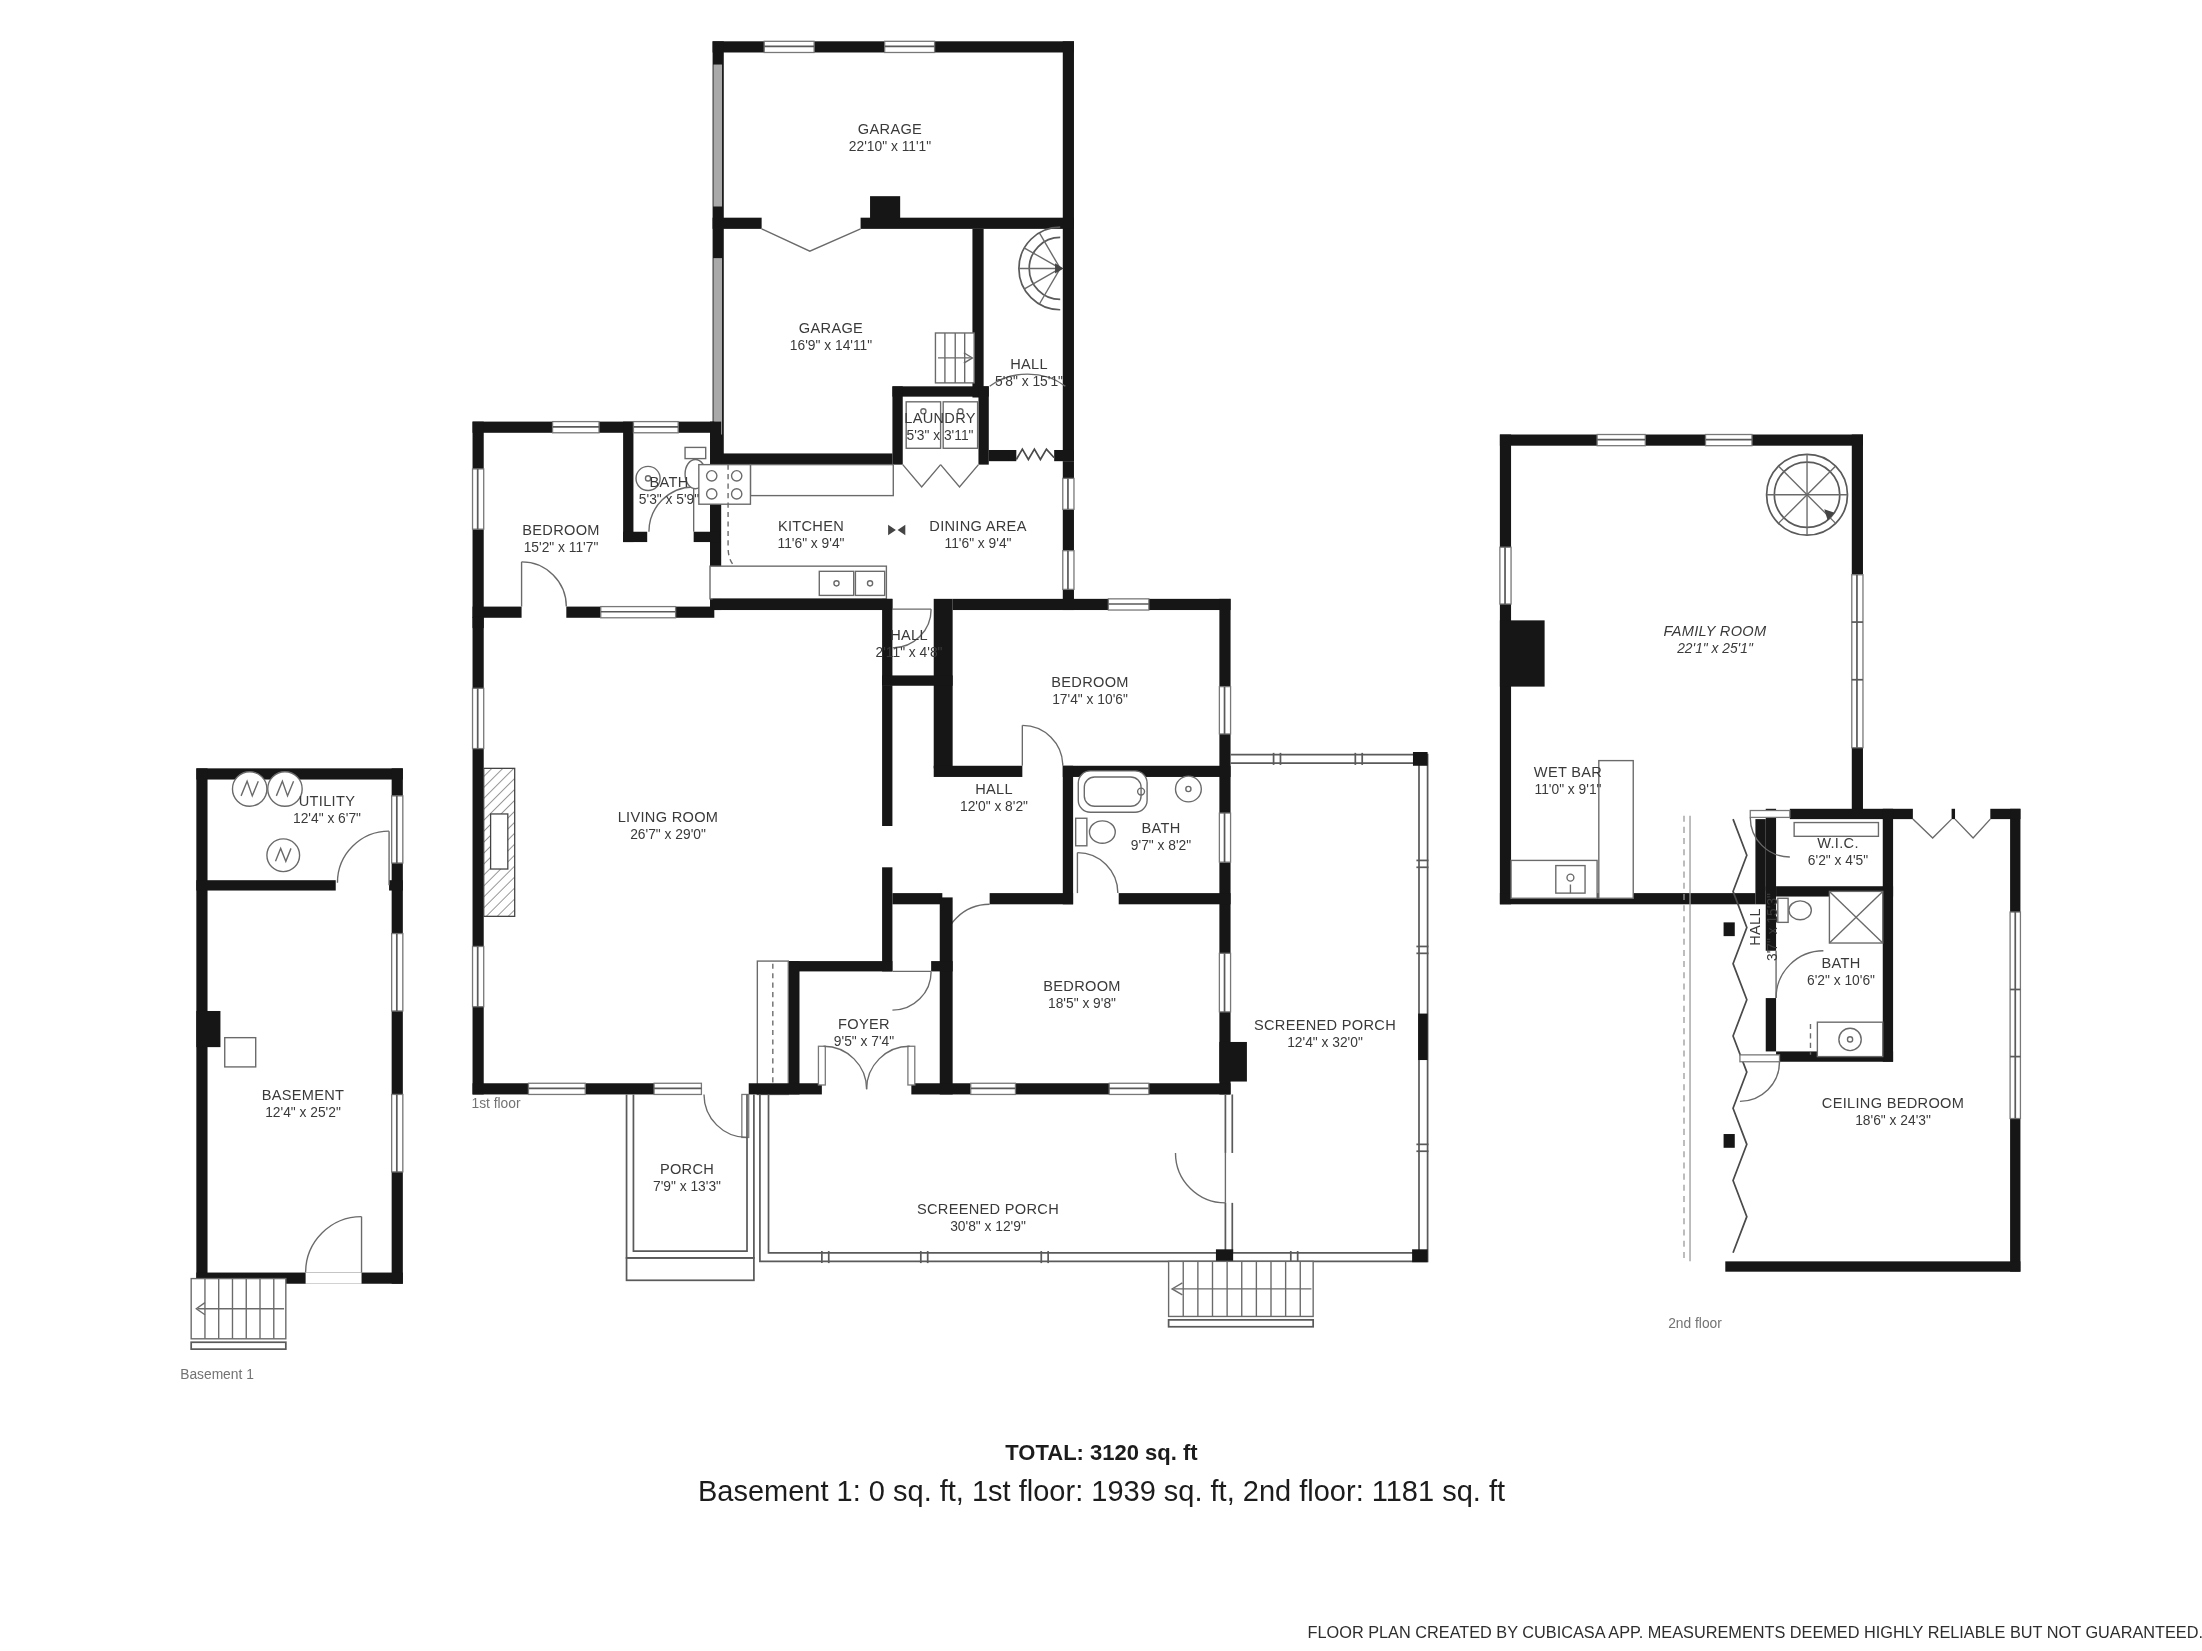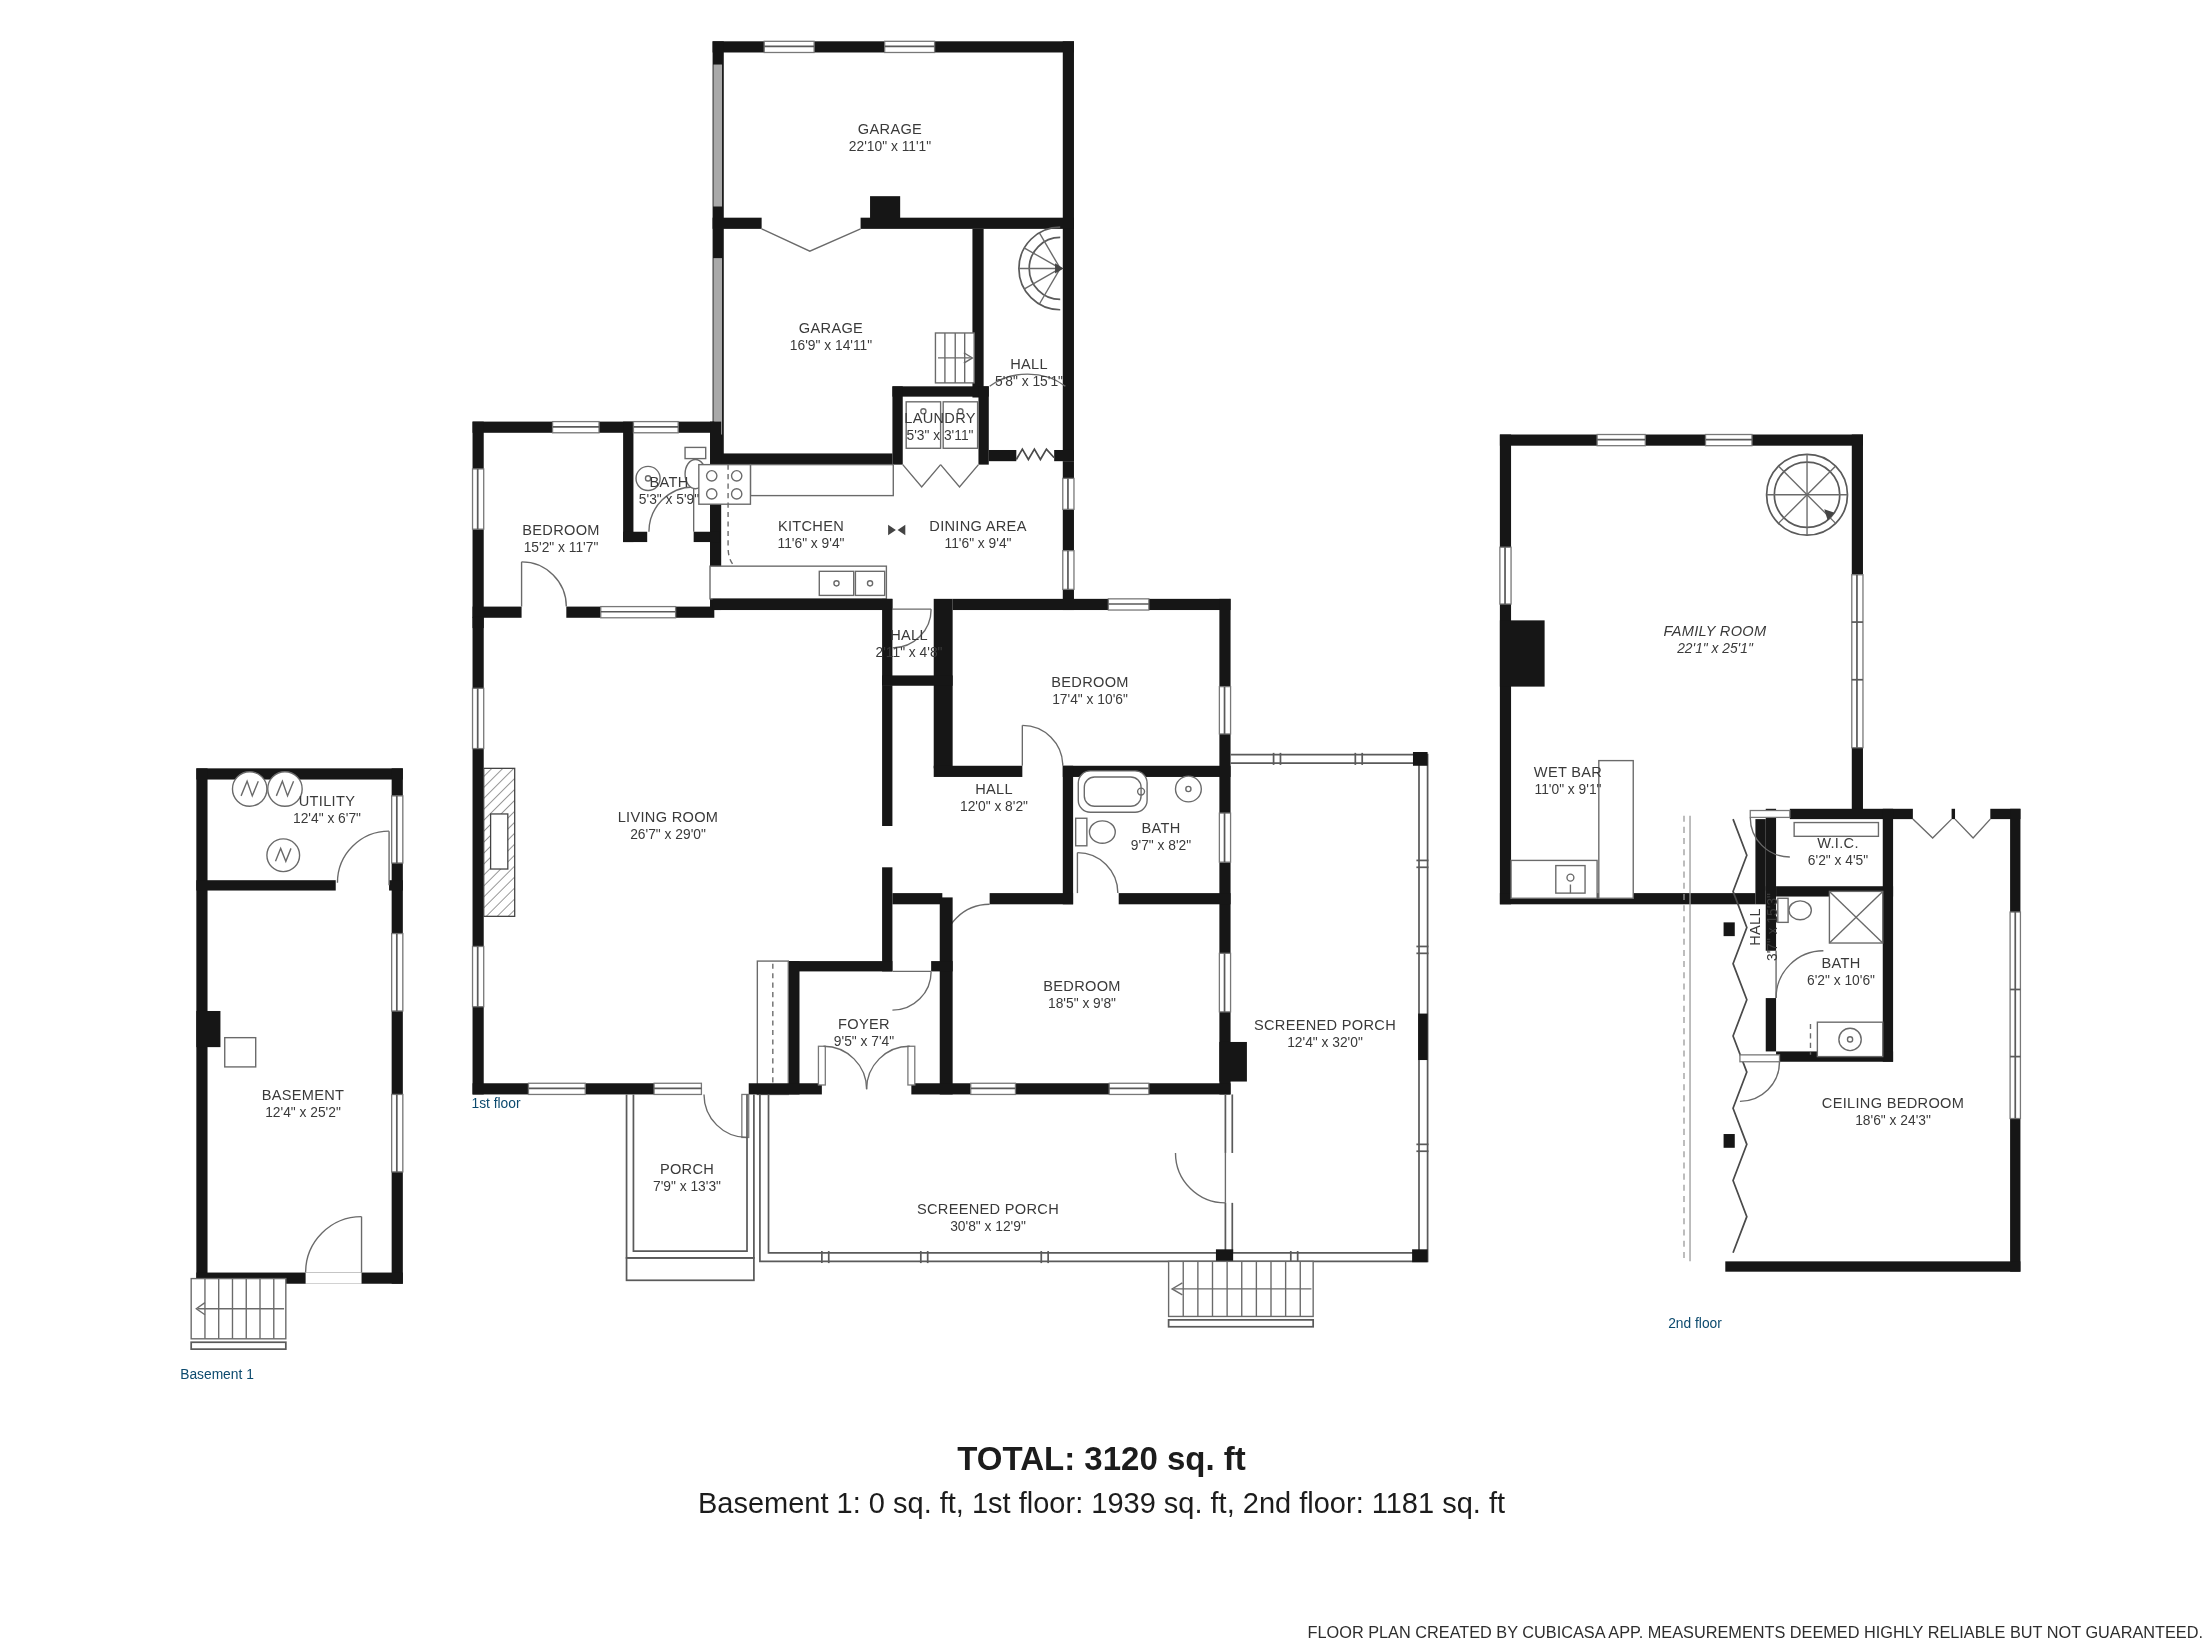--- a/index.html
+++ b/index.html
@@ -12,23 +12,23 @@
   .arc{fill:none;stroke:#6a6a6a;stroke-width:1.6;}
   .thin{fill:none;stroke:#5a5a5a;stroke-width:2;}
   .zig{fill:none;stroke:#4a4a4a;stroke-width:2;}
   .dash{stroke-dasharray:6 5;}
   .gl{fill:#a9a9a9;}
   .room-label{position:absolute;transform:translate(-50%,-50%);text-align:center;
               color:#3a3a3a;white-space:nowrap;line-height:1.25;}
   .room-label .rn{font-size:14.6px;letter-spacing:0.3px;}
   .room-label .rd{font-size:13.8px;}
   .room-label.rot{transform:translate(-50%,-50%) rotate(-90deg);}
-  .floor-caption{position:absolute;transform:translate(-50%,-50%);font-size:13.8px;color:#0c4a6e;white-space:nowrap;}
+  .floor-caption{position:absolute;transform:translate(-50%,-50%);font-size:13.8px;color:#737373;white-space:nowrap;}
   .summary{position:absolute;left:0;right:0;top:1440px;text-align:center;color:#1c1c1c;}
-  .sum-title{font-size:33px;font-weight:bold;margin-bottom:6.9px;}
+  .sum-title{font-size:22px;font-weight:bold;margin-bottom:6.9px;}
   .sum-line{font-size:29px;line-height:37px;}
   .footer{position:absolute;left:0;right:0;top:1623px;text-align:right;font-size:16.3px;color:#2e2e2e;}
 </style>
 </head>
 <body>
 
 <div class="canvas">
 
 <svg width="2203" height="1652" viewBox="0 0 2560 1920">
   <defs>

